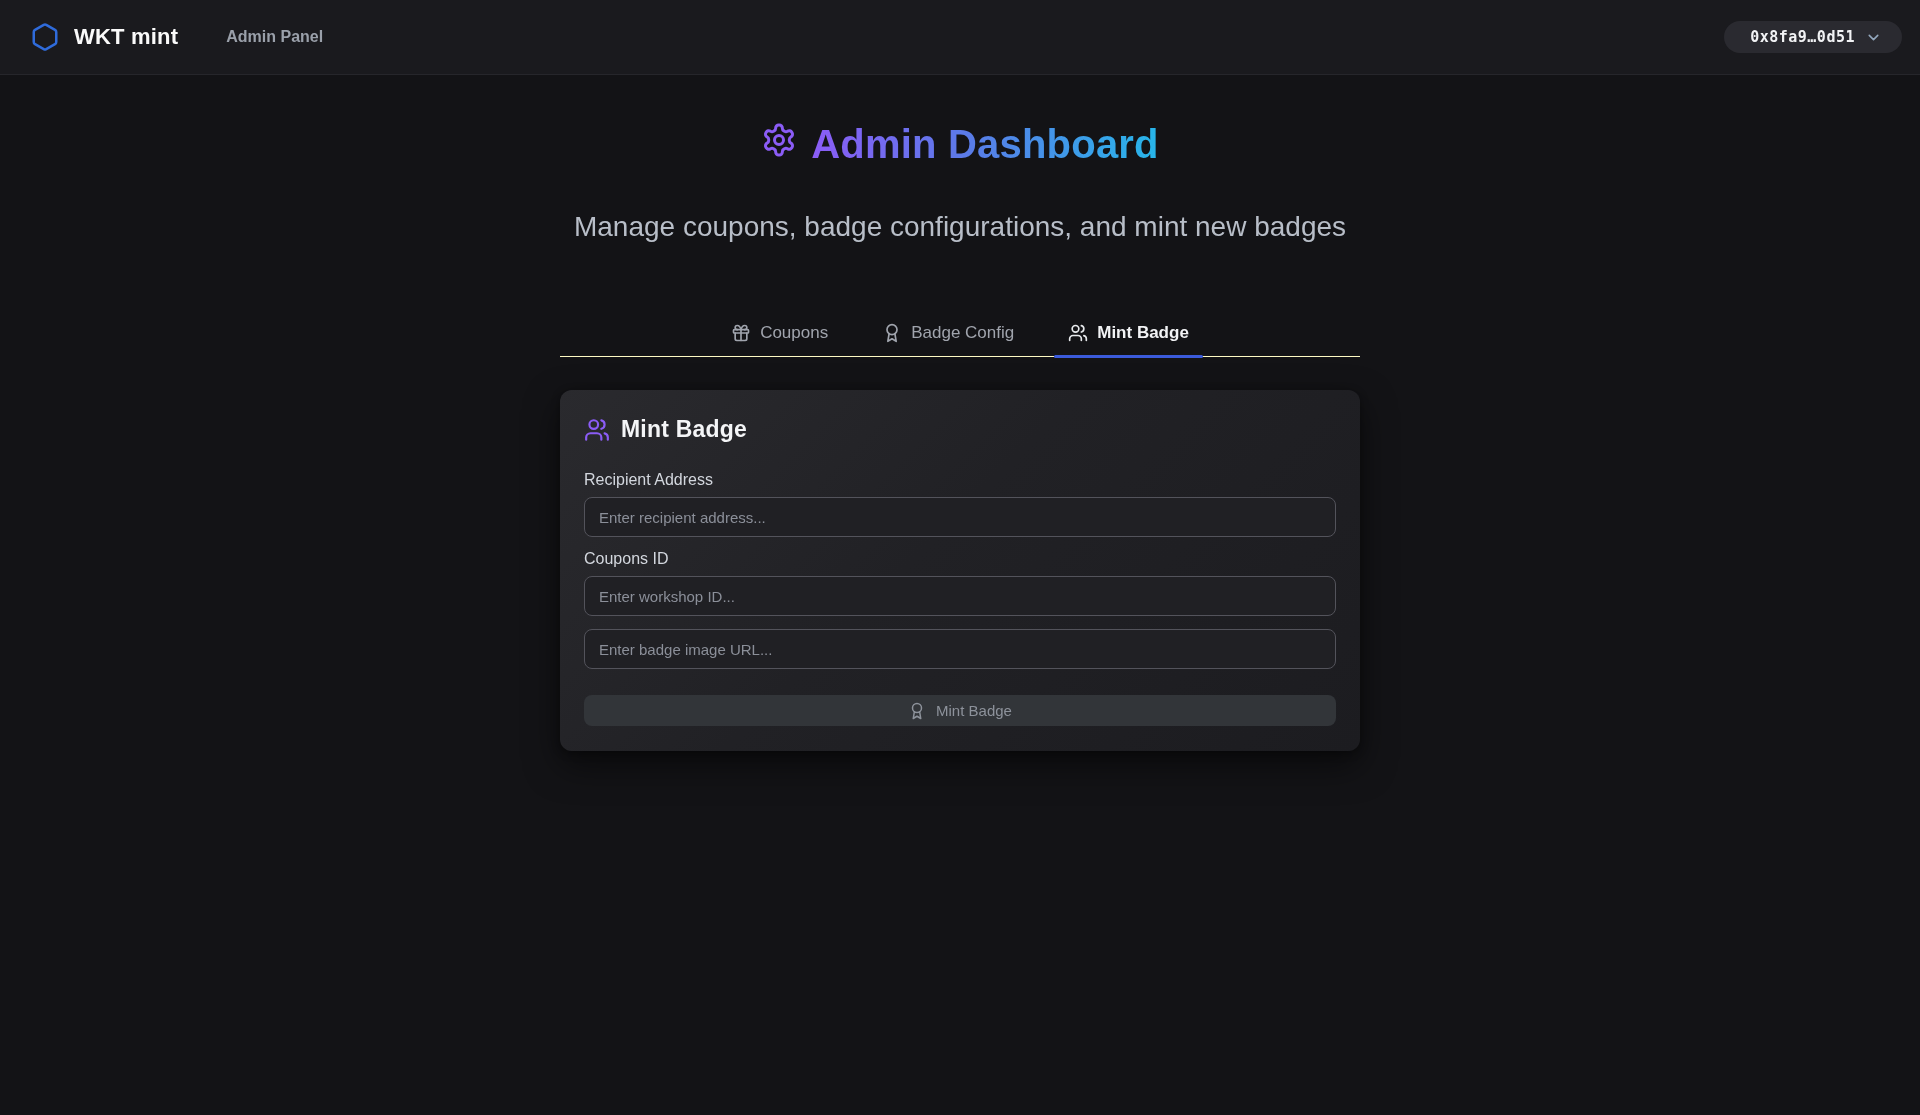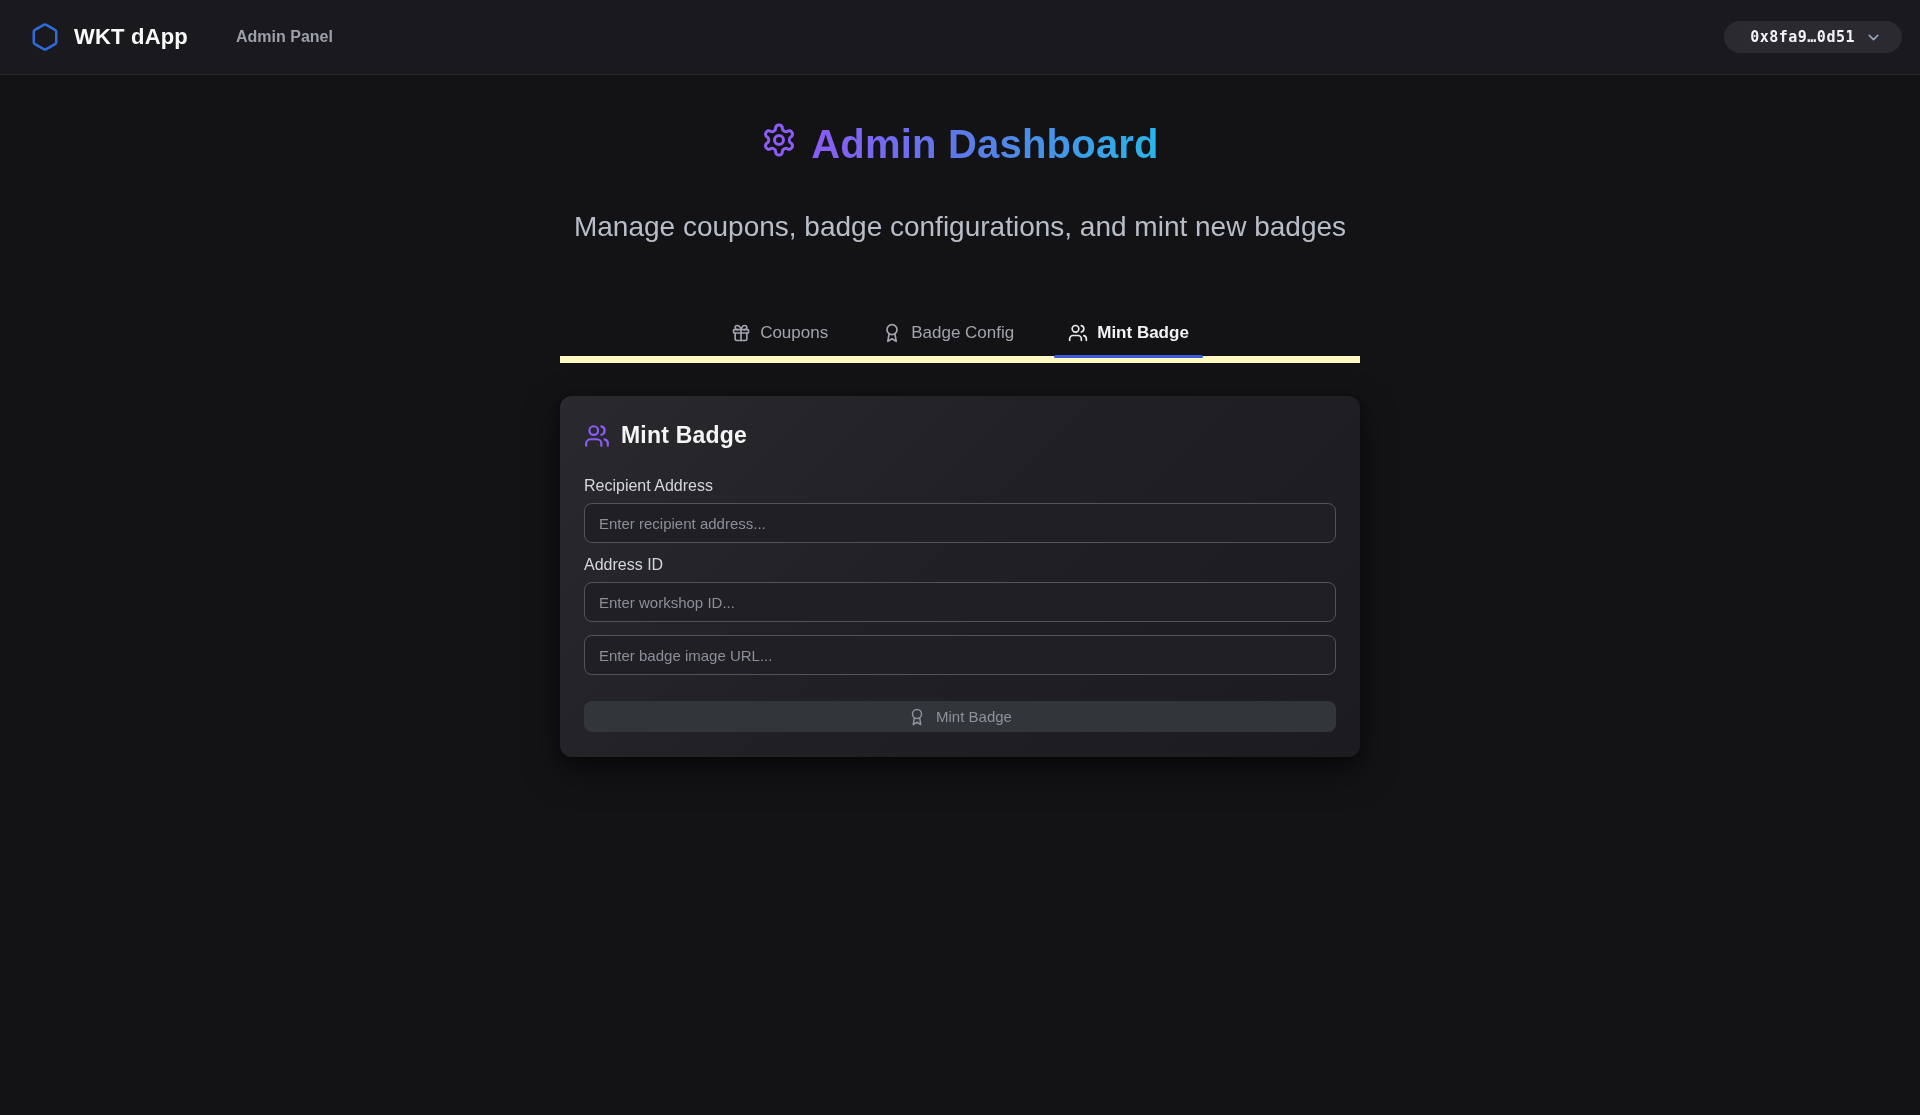--- a/index.html
+++ b/index.html
@@ -81,21 +81,21 @@
     color: #b8bec8;
     font-weight: 400;
   }
 
   
   .tabs {
     margin-top: 74px;
     display: flex;
     justify-content: center;
     gap: 26px;
-    border-bottom: 7px solid #fef9c3;
+    border-bottom: 1px solid #fef9c3;
   }
   .tab {
     position: relative;
     display: flex;
     align-items: center;
     gap: 9px;
     padding: 6px 14px 13px 14px;
     font-size: 17px;
     color: #a0a4ad;
     background: none;
@@ -175,21 +175,21 @@
 </head>
 <body>
 
 <header class="navbar">
   <div class="nav-left">
     <span class="logo-icon">
       <svg width="30" height="30" viewBox="0 0 24 24" fill="none" stroke="currentColor" stroke-width="2" stroke-linecap="round" stroke-linejoin="round">
         <path d="M21 16V8a2 2 0 0 0-1-1.73l-7-4a2 2 0 0 0-2 0l-7 4A2 2 0 0 0 3 8v8a2 2 0 0 0 1 1.73l7 4a2 2 0 0 0 2 0l7-4A2 2 0 0 0 21 16z"></path>
       </svg>
     </span>
-    <span class="brand">WKT dApp</span>
+    <span class="brand">WKT mint</span>
     <a class="nav-link">Admin Panel</a>
   </div>
   <button class="wallet-btn">
     <span class="wallet-addr">0x8fa9…0d51</span>
     <span class="wallet-chevron">
       <svg width="17" height="17" viewBox="0 0 24 24" fill="none" stroke="currentColor" stroke-width="2.2" stroke-linecap="round" stroke-linejoin="round">
         <path d="m6 9 6 6 6-6"></path>
       </svg>
     </span>
   </button>
@@ -255,21 +255,21 @@
       </span>
       <h2 class="card-title">Mint Badge</h2>
     </div>
 
     <div class="field-group">
       <label class="field-label">Recipient Address</label>
       <input class="field-input" type="text" placeholder="Enter recipient address..." style="">
     </div>
 
     <div class="field-group">
-      <label class="field-label">Address ID</label>
+      <label class="field-label">Coupons ID</label>
       <input class="field-input" type="text" placeholder="Enter workshop ID..." style="">
     </div>
 
     <div class="field-group">
       <input class="field-input" type="text" placeholder="Enter badge image URL..." style="">
     </div>
 
     <button class="submit-btn">
       <span class="btn-icon">
         <svg width="18" height="18" viewBox="0 0 24 24" fill="none" stroke="currentColor" stroke-width="2" stroke-linecap="round" stroke-linejoin="round">

